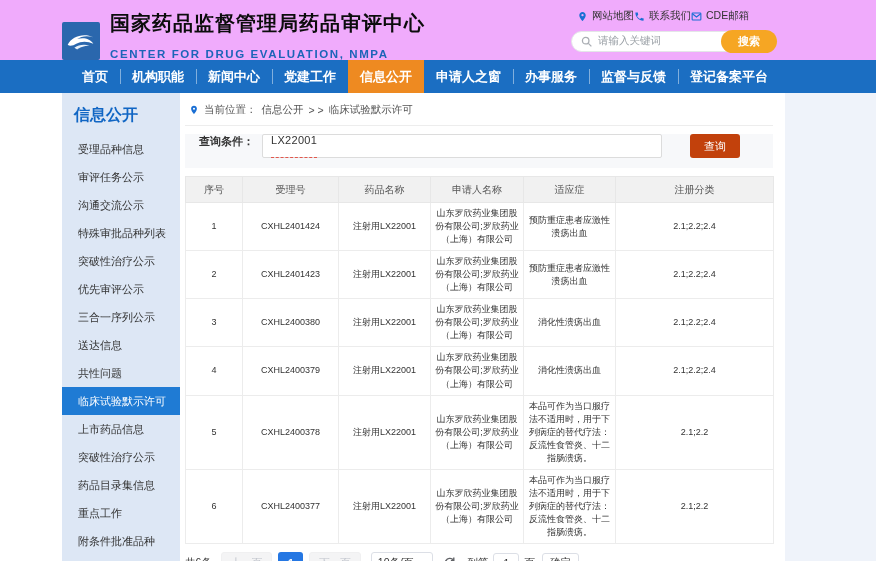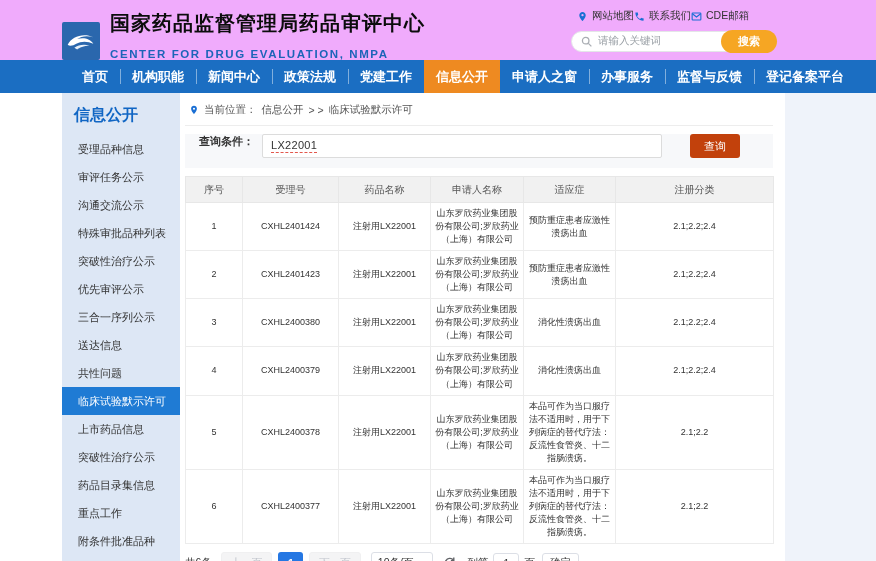--- a/index.html
+++ b/index.html
@@ -40,21 +40,21 @@
   .main { width:588px; flex:0 0 588px; margin-left:5px; padding-top:6px; }
   .right-fill { flex:1; background:#eff3fa; margin-left:12px; }
 
   .breadcrumb { display:flex; align-items:center; gap:5px; font-size:10.5px; color:#555; padding:4px 2px 8px 4px; border-bottom:1px solid #ededed; }
   .breadcrumb .pin { width:10px; height:12px; }
   .crumb-link { cursor:pointer; }
 
   .query { margin-top:8px; background:#f7f8fa; height:34px; display:flex; align-items:flex-start; padding:0 14px; }
   .query-label { font-size:11px; color:#333; font-weight:bold; white-space:nowrap; }
   .query-input { width:400px; height:24px; background:#fff; border:1px solid #dcdcdc; border-radius:2px; margin-left:8px; display:flex; align-items:center; padding:0 8px; font-size:11px; color:#333; cursor:text; }
-  .query-input span { border-bottom:1px dashed #e2574c; padding-bottom:1px; letter-spacing:.3px; }
+  .query-input span { border-bottom:1px dashed #e2574c; padding-bottom:11px; letter-spacing:.3px; }
   .query-btn { margin-left:auto; margin-right:19px; width:50px; height:24px; background:#c2410c; color:#fff; border:none; border-radius:3px; font-size:11px; cursor:pointer; font-family:inherit; }
 
   table.result { width:100%; border-collapse:collapse; margin-top:8px; table-layout:fixed; }
   table.result th { background:#f1f1f1; border:1px solid #e7e7e7; font-size:10px; color:#555; font-weight:normal; height:26px; }
   table.result td { border:1px solid #ececec; font-size:9px; color:#333; text-align:center; padding:4px 4px; line-height:1.45; word-break:break-all; }
 
   .pagination { display:flex; align-items:center; margin-top:8px; font-size:10.5px; color:#333; }
   .pg-total { margin-right:9px; white-space:nowrap; }
   .pg-btn { height:22px; background:#f4f4f5; color:#bfc3cb; border:1px solid #f0f0f1; border-radius:3px; font-size:10.5px; display:flex; align-items:center; justify-content:center; padding:0 9px; margin-right:6px; cursor:default; white-space:nowrap; }
   .pg-cur { min-width:25px; height:22px; background:#2577e3; color:#fff; border-radius:3px; display:flex; align-items:center; justify-content:center; font-weight:bold; margin-right:6px; cursor:pointer; }
@@ -109,21 +109,20 @@
       <input type="text" placeholder="请输入关键词" style="">
       <button class="search-btn">搜索</button>
     </div>
   </div>
 </div>
 
 <div class="nav">
   <div class="nav-item">首页</div>
   <div class="nav-item">机构职能</div>
   <div class="nav-item">新闻中心</div>
-  <div class="nav-item">政策法规</div>
   <div class="nav-item">党建工作</div>
   <div class="nav-item active">信息公开</div>
   <div class="nav-item">申请人之窗</div>
   <div class="nav-item">办事服务</div>
   <div class="nav-item">监督与反馈</div>
   <div class="nav-item">登记备案平台</div>
 </div>
 
 <div class="content">
   <div class="spacer-left"></div>

